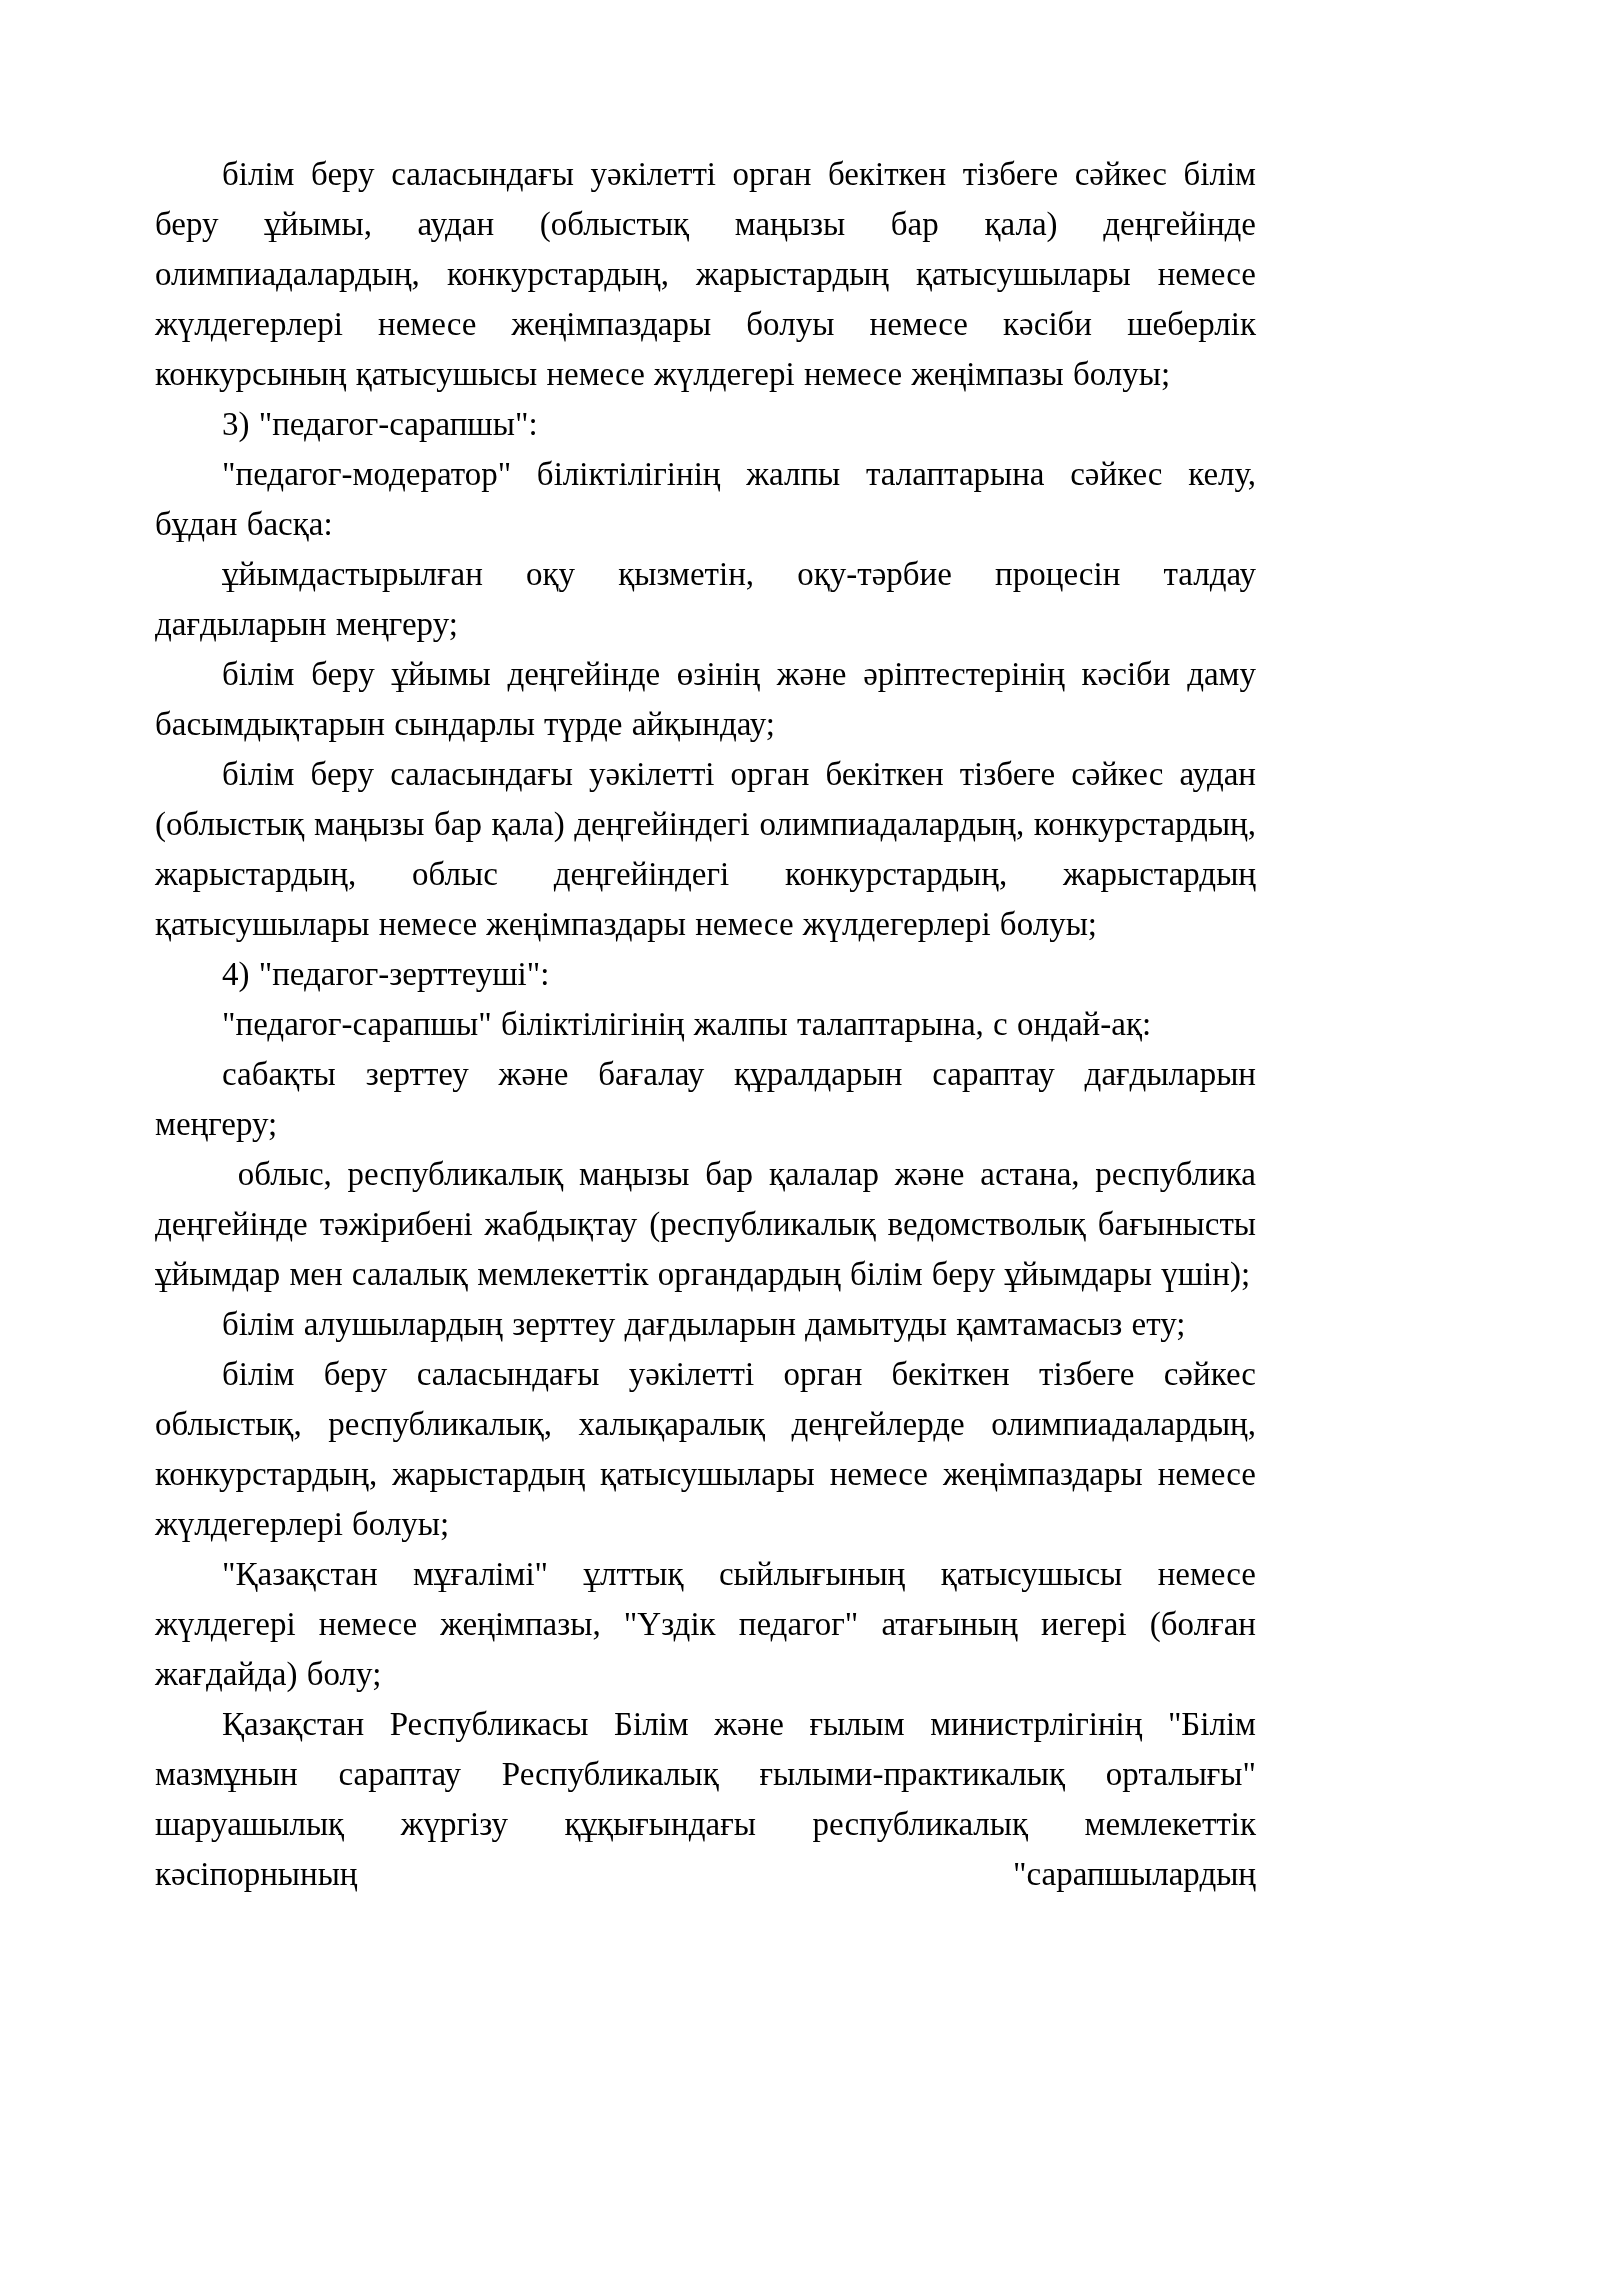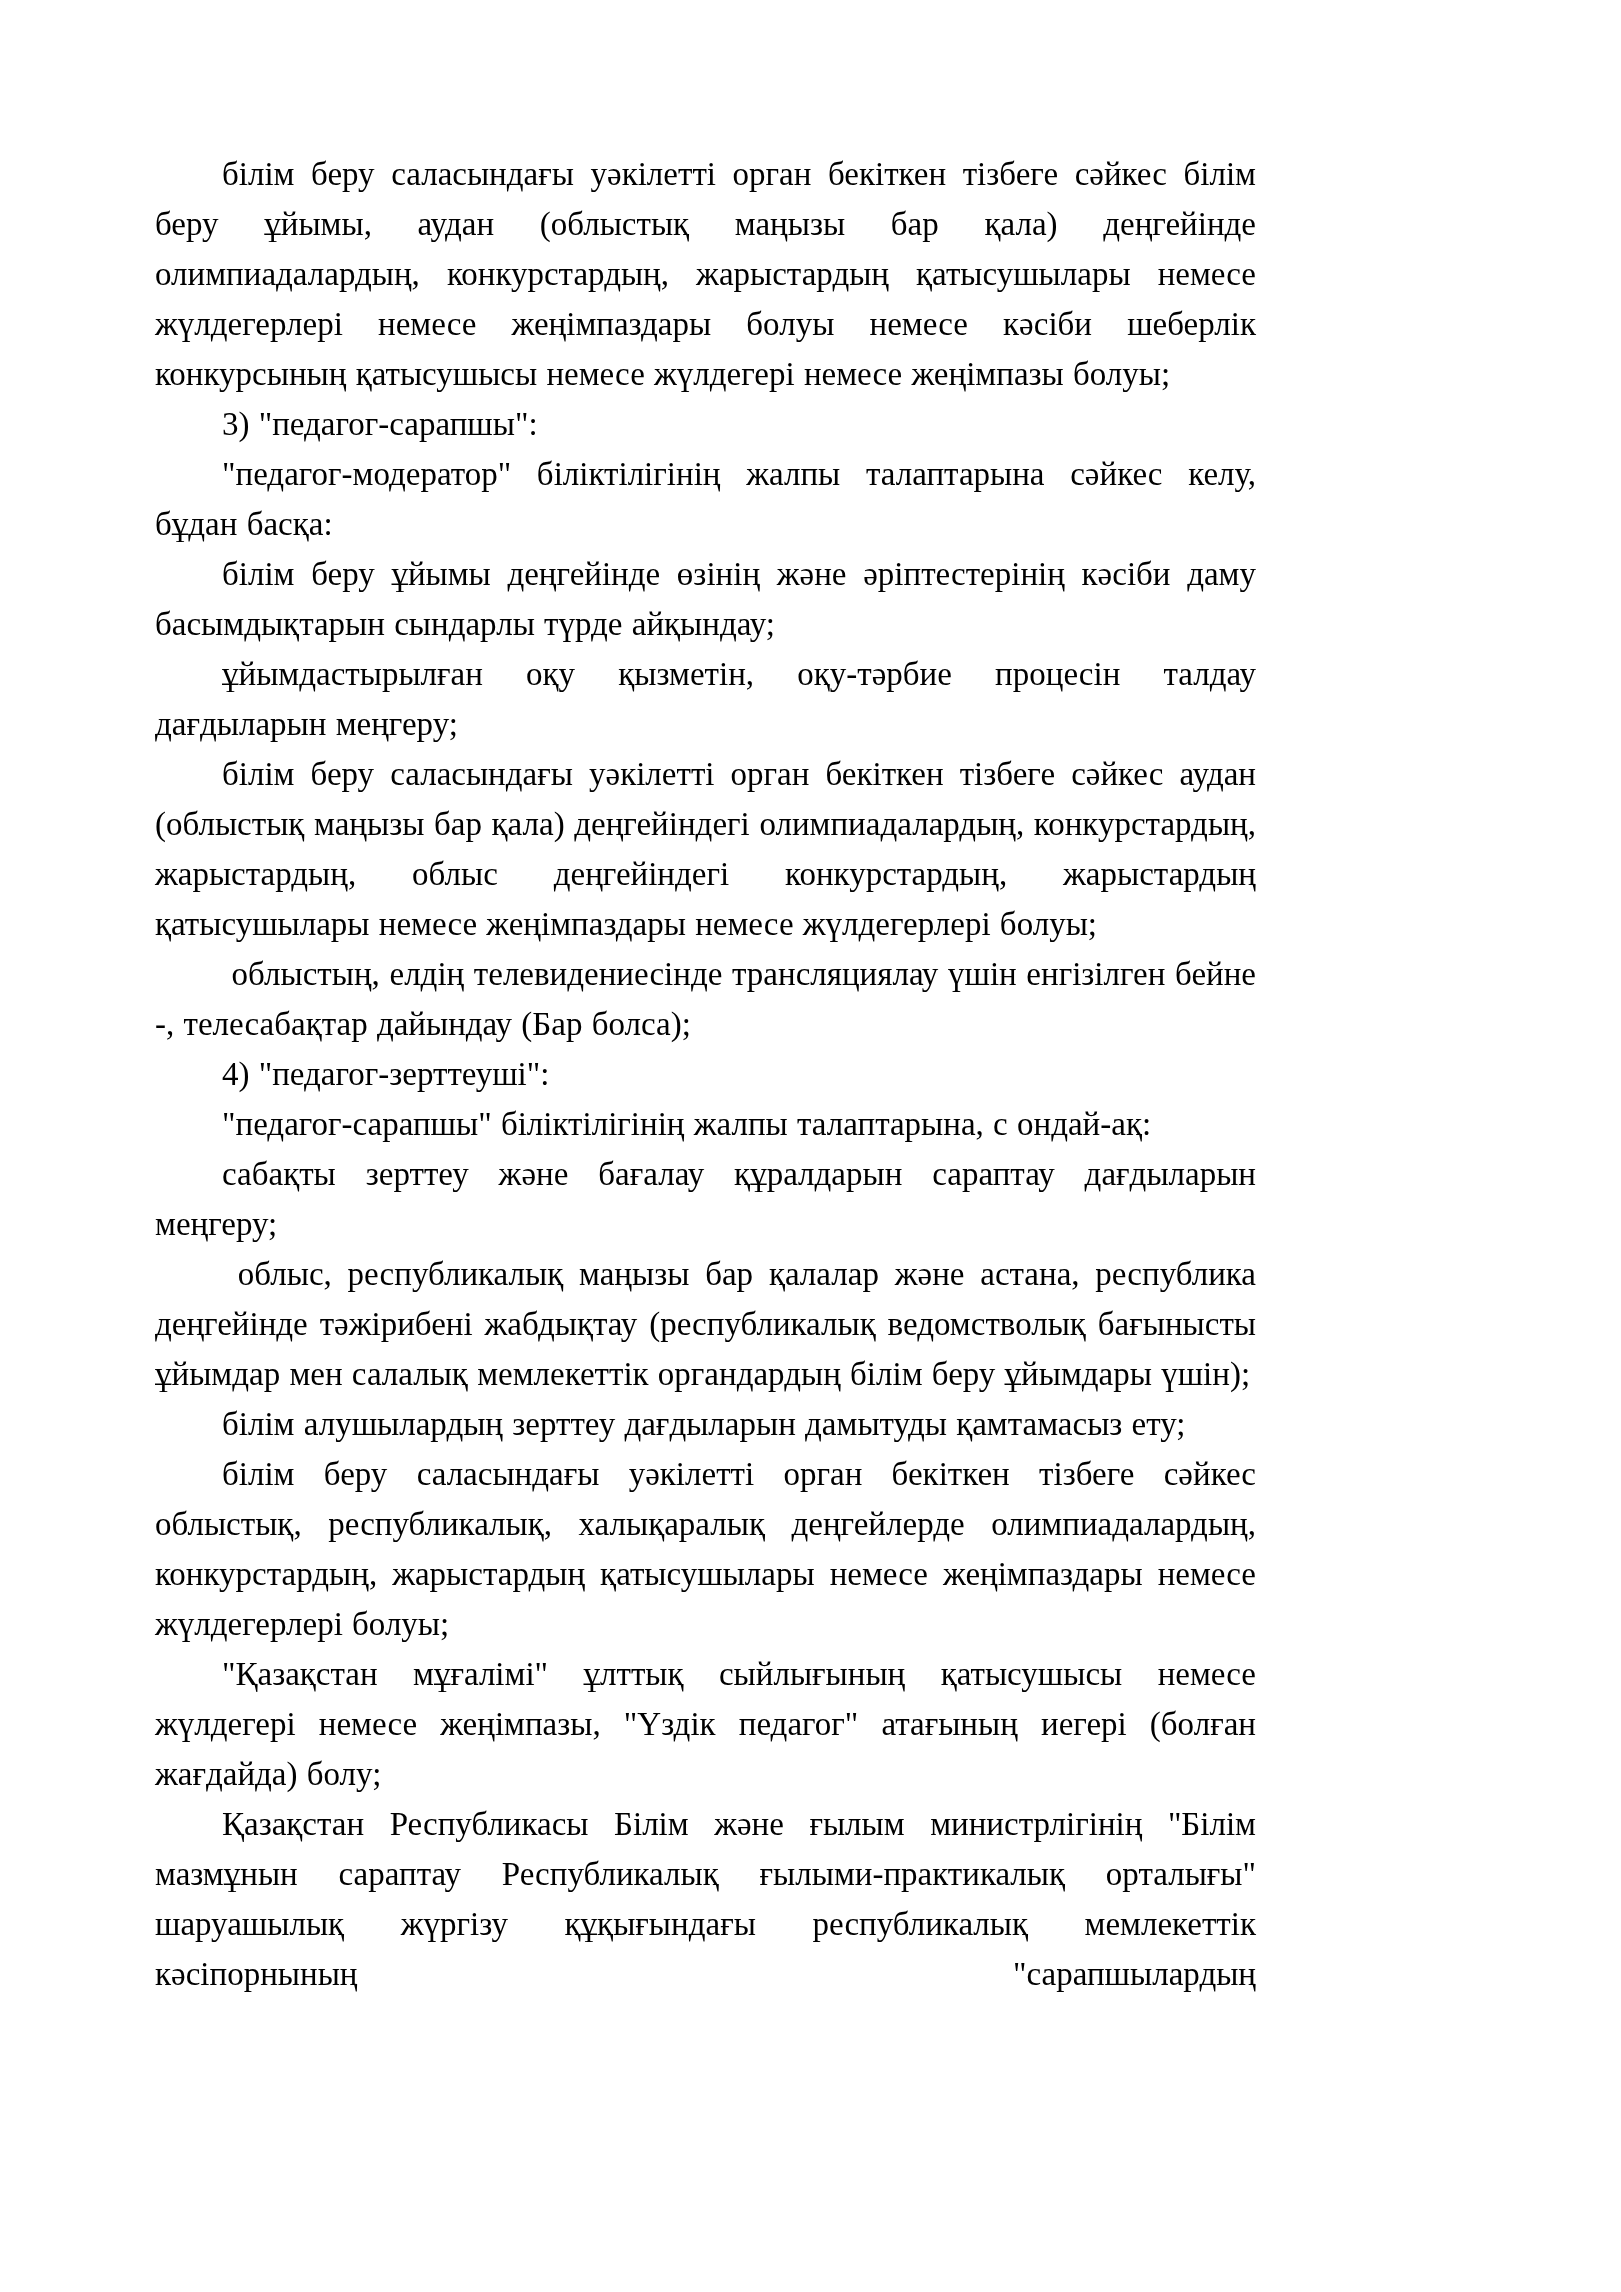--- a/index.html
+++ b/index.html
@@ -33,24 +33,23 @@
     text-align-last: justify;
   }
 </style>
 </head>
 <body>
 
 <div class="page">
   <p class="para">білім беру саласындағы уәкілетті орган бекіткен тізбеге сәйкес білім беру ұйымы, аудан (облыстық маңызы бар қала) деңгейінде олимпиадалардың, конкурстардың, жарыстардың қатысушылары немесе жүлдегерлері немесе жеңімпаздары болуы немесе кәсіби шеберлік конкурсының қатысушысы немесе жүлдегері немесе жеңімпазы болуы;</p>
   <p class="para">3) "педагог-сарапшы":</p>
   <p class="para">"педагог-модератор" біліктілігінің жалпы талаптарына сәйкес келу, бұдан басқа:</p>
+  <p class="para">ұйымдастырылған оқу қызметін, оқу-тәрбие процесін талдау дағдыларын меңгеру;</p>
   <p class="para">білім беру ұйымы деңгейінде өзінің және әріптестерінің кәсіби даму басымдықтарын сындарлы түрде айқындау;</p>
-  <p class="para">ұйымдастырылған оқу қызметін, оқу-тәрбие процесін талдау дағдыларын меңгеру;</p>
   <p class="para">білім беру саласындағы уәкілетті орган бекіткен тізбеге сәйкес аудан (облыстық маңызы бар қала) деңгейіндегі олимпиадалардың, конкурстардың, жарыстардың, облыс деңгейіндегі конкурстардың, жарыстардың қатысушылары немесе жеңімпаздары немесе жүлдегерлері болуы;</p>
-  <p class="para">&nbsp;облыстың, елдің телевидениесінде трансляциялау үшін енгізілген бейне -, телесабақтар дайындау (Бар болса);</p>
   <p class="para">4) "педагог-зерттеуші":</p>
   <p class="para">"педагог-сарапшы" біліктілігінің жалпы талаптарына, с ондай-ақ:</p>
   <p class="para">сабақты зерттеу және бағалау құралдарын сараптау дағдыларын меңгеру;</p>
   <p class="para">&nbsp;облыс, республикалық маңызы бар қалалар және астана, республика деңгейінде тәжірибені жабдықтау (республикалық ведомстволық бағынысты ұйымдар мен салалық мемлекеттік органдардың білім беру ұйымдары үшін);</p>
   <p class="para">білім алушылардың зерттеу дағдыларын дамытуды қамтамасыз ету;</p>
   <p class="para">білім беру саласындағы уәкілетті орган бекіткен тізбеге сәйкес облыстық, республикалық, халықаралық деңгейлерде олимпиадалардың, конкурстардың, жарыстардың қатысушылары немесе жеңімпаздары немесе жүлдегерлері болуы;</p>
   <p class="para">"Қазақстан мұғалімі" ұлттық сыйлығының қатысушысы немесе жүлдегері немесе жеңімпазы, "Үздік педагог" атағының иегері (болған жағдайда) болу;</p>
   <p class="para cont">Қазақстан Республикасы Білім және ғылым министрлігінің "Білім мазмұнын сараптау Республикалық ғылыми-практикалық орталығы" шаруашылық жүргізу құқығындағы республикалық мемлекеттік кәсіпорнының "сарапшылардың</p>
 </div>
 

